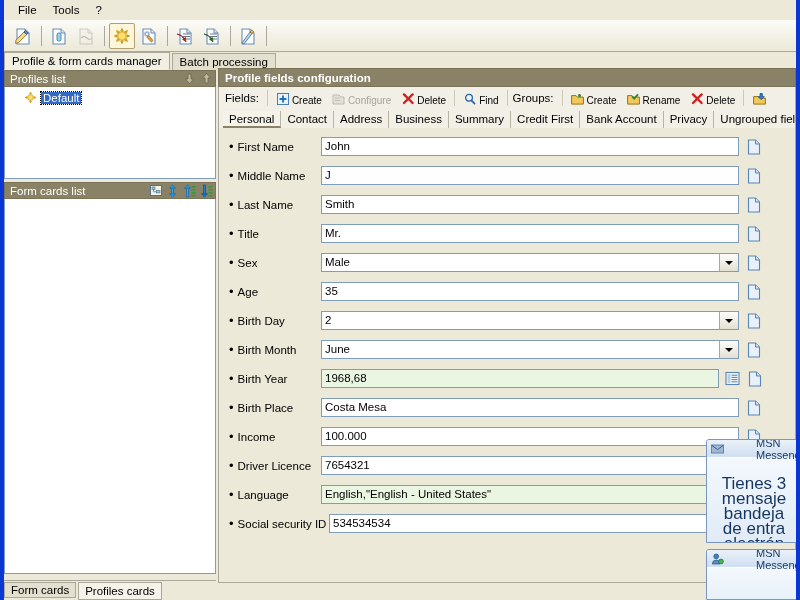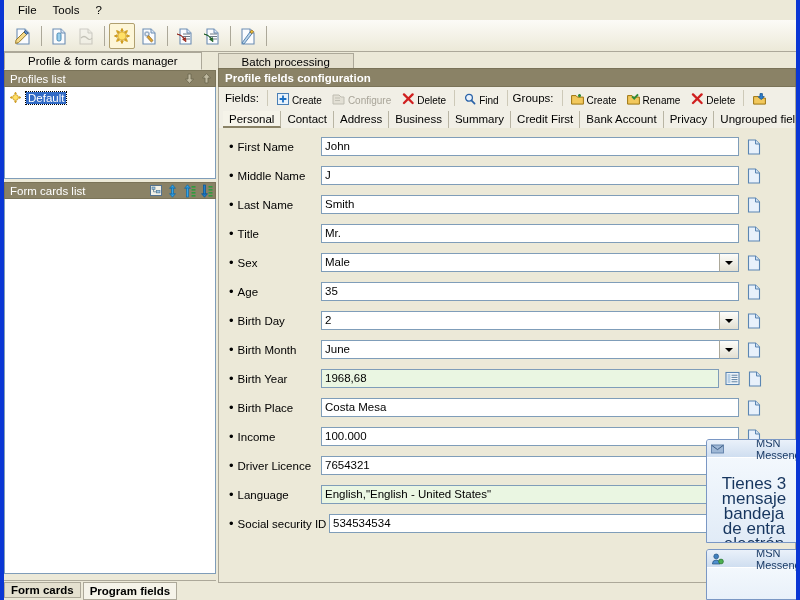--- a/index.html
+++ b/index.html
@@ -25,39 +25,39 @@
            border-bottom:1px solid #aca899;
            display:flex;align-items:center;padding-left:6px;box-sizing:border-box;}
   .tbtn{width:26px;height:26px;margin-right:1px;display:flex;align-items:center;justify-content:center;
         border:1px solid transparent;box-sizing:border-box;border-radius:2px;}
   .tbtn.active{border:1px solid #b0a070;background:#fdf6d8;}
   .tsep{width:1px;height:20px;background:#aca899;margin:0 4px;}
 
   
   .maintabs{position:absolute;left:4px;top:52px;width:792px;height:18px;
             display:flex;align-items:flex-end;}
-  .mtab{height:17px;line-height:16px;padding:0 23px;font-size:11.5px;
+  .mtab{height:17px;line-height:16px;padding:0 7px;font-size:11.5px;
         border:1px solid #aca899;border-bottom:none;background:#e4e0cf;
-        margin-right:16px;box-sizing:border-box;color:#000;}
+        margin-right:2px;box-sizing:border-box;color:#000;}
   .mtab.sel{background:#f1efe2;font-weight:normal;height:18px;line-height:17px;border-bottom:1px solid #f1efe2;}
 
   
   .leftcol{position:absolute;left:4px;top:70px;width:212px;height:512px;}
   .panelhdr{height:17px;background:#8a8266;color:#fff;font-weight:normal;font-size:11.5px;
             display:flex;align-items:center;padding-left:5px;box-sizing:border-box;
             border:1px solid #7a7358;}
   .panelhdr .sp{flex:1;}
   .hdrbtn{width:17px;height:15px;display:flex;align-items:center;justify-content:center;}
   .listbox{background:#fff;border:1px solid #7f9db9;border-top:none;box-sizing:border-box;overflow:hidden;}
-  .li{display:flex;align-items:center;height:15px;padding-left:4px;font-size:11.5px;}
+  .li{display:flex;align-items:center;height:15px;padding-left:4px;font-size:11.5px;margin-left:15px;}
   .li .lbl{background:#316ac5;color:#fff;padding:0 2px;outline:1px dotted #000;}
 
   
   .bottabs{position:absolute;left:4px;top:580px;width:212px;height:20px;display:flex;align-items:flex-start;
-           border-top:1px solid #aca899;background:#ece9d8;padding-top:1px;box-sizing:border-box;font-weight:bold;}
+           border-top:1px solid #aca899;background:#ece9d8;padding-top:1px;box-sizing:border-box;}
   .btab{height:16px;line-height:15px;padding:0 6px;font-size:11.5px;border:1px solid #aca899;
         background:#e4e0cf;margin-right:2px;box-sizing:border-box;}
   .btab.sel{background:#f5f3e9;height:18px;line-height:17px;}
 
   
   .rightcol{position:absolute;left:218px;top:68px;width:578px;height:530px;}
   .rp-hdr{height:19px;background:#8a8266;color:#fff;font-weight:bold;font-size:11.5px;
           display:flex;align-items:center;padding-left:6px;box-sizing:border-box;
           border:1px solid #7a7358;}
   .cmdbar{height:22px;background:#f1efe6;border-left:1px solid #aca899;border-right:1px solid #aca899;
@@ -290,21 +290,21 @@
             <rect x="8.5" y="11" width="4" height="1.6"></rect>
           </g>
         </svg>
     </span>
   </div>
   <div class="listbox" style="height:375px;"></div>
 </div>
 
 <div class="bottabs">
   <div class="btab">Form cards</div>
-  <div class="btab sel">Program fields</div>
+  <div class="btab sel">Profiles cards</div>
 </div>
 
 <div class="rightcol">
 
   <div class="rp-hdr">
     <span>Profile fields configuration</span>
   </div>
 
   <div class="cmdbar">
     <span class="cmdlabel">Fields:</span>

